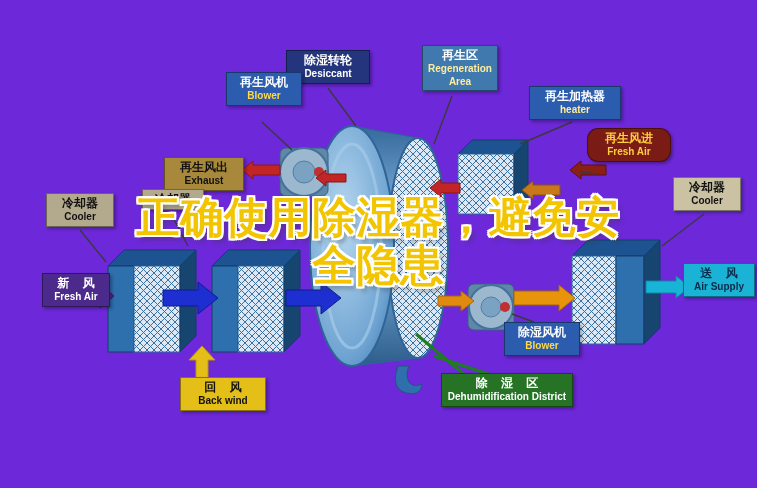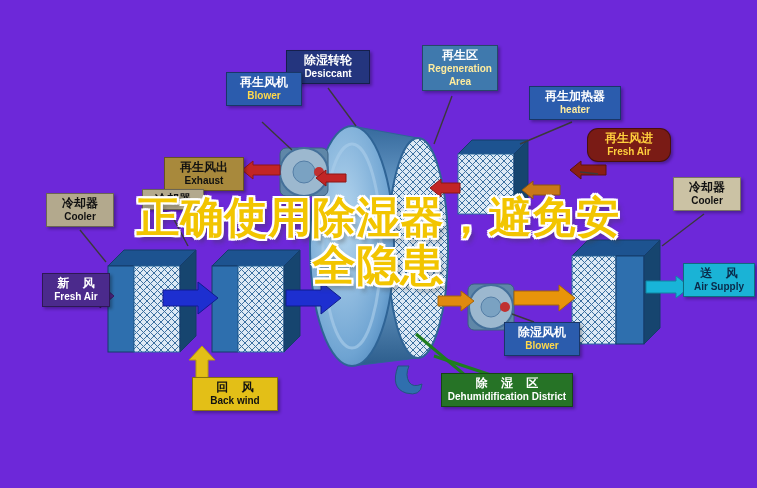--- a/index.html
+++ b/index.html
@@ -20,21 +20,21 @@
   .lbl-regen-area{left:422px;top:45px;width:76px;background:#3f79ad;color:#fff;word-break:break-all;}
   .lbl-regen-blower{left:226px;top:72px;width:76px;background:#2b5cad;color:#fff;}
   .lbl-heater{left:529px;top:86px;width:92px;background:#2b5cad;color:#fff;}
   .lbl-exhaust{left:164px;top:149px;width:80px;background:#a8893c;color:#111;margin-top:8px;}
   .lbl-regen-fresh{left:587px;top:128px;width:84px;background:#7a1b15;color:#ffcf3d;border-radius:11px;}
   .lbl-cooler-left{left:46px;top:193px;width:68px;background:#b3a98d;color:#111;}
   .lbl-cooler-mid{left:142px;top:189px;width:62px;background:#b3a98d;color:#111;}
   .lbl-cooler-right{left:673px;top:177px;width:68px;background:#cbc2a4;color:#111;}
   .lbl-fresh-left{left:10px;top:273px;width:68px;background:#4b2a8c;color:#fff;margin-left:32px;}
   .lbl-air-supply{left:683px;top:263px;width:72px;background:#1ab3d6;color:#0a2a4a;}
-  .lbl-back-wind{left:192px;top:377px;width:86px;background:#e3bf17;color:#111;}
+  .lbl-back-wind{left:180px;top:377px;width:86px;background:#e3bf17;color:#111;}
   .lbl-dehumid-blower{left:504px;top:322px;width:76px;background:#2b5cad;color:#fff;}
   .lbl-dehumid-district{left:441px;top:373px;width:132px;background:#267326;color:#fff;}
   .wide-zh{word-spacing:10px;}
 
   
   .title{position:absolute;left:0;right:0;top:193px;z-index:10;text-align:center;
          font-weight:bold;font-size:43px;line-height:1.12;letter-spacing:1px;
          color:#f2c500;
          text-shadow:-2px -2px 0 #fff,2px -2px 0 #fff,-2px 2px 0 #fff,2px 2px 0 #fff,
                      -2px 0 0 #fff,2px 0 0 #fff,0 -2px 0 #fff,0 2px 0 #fff,

